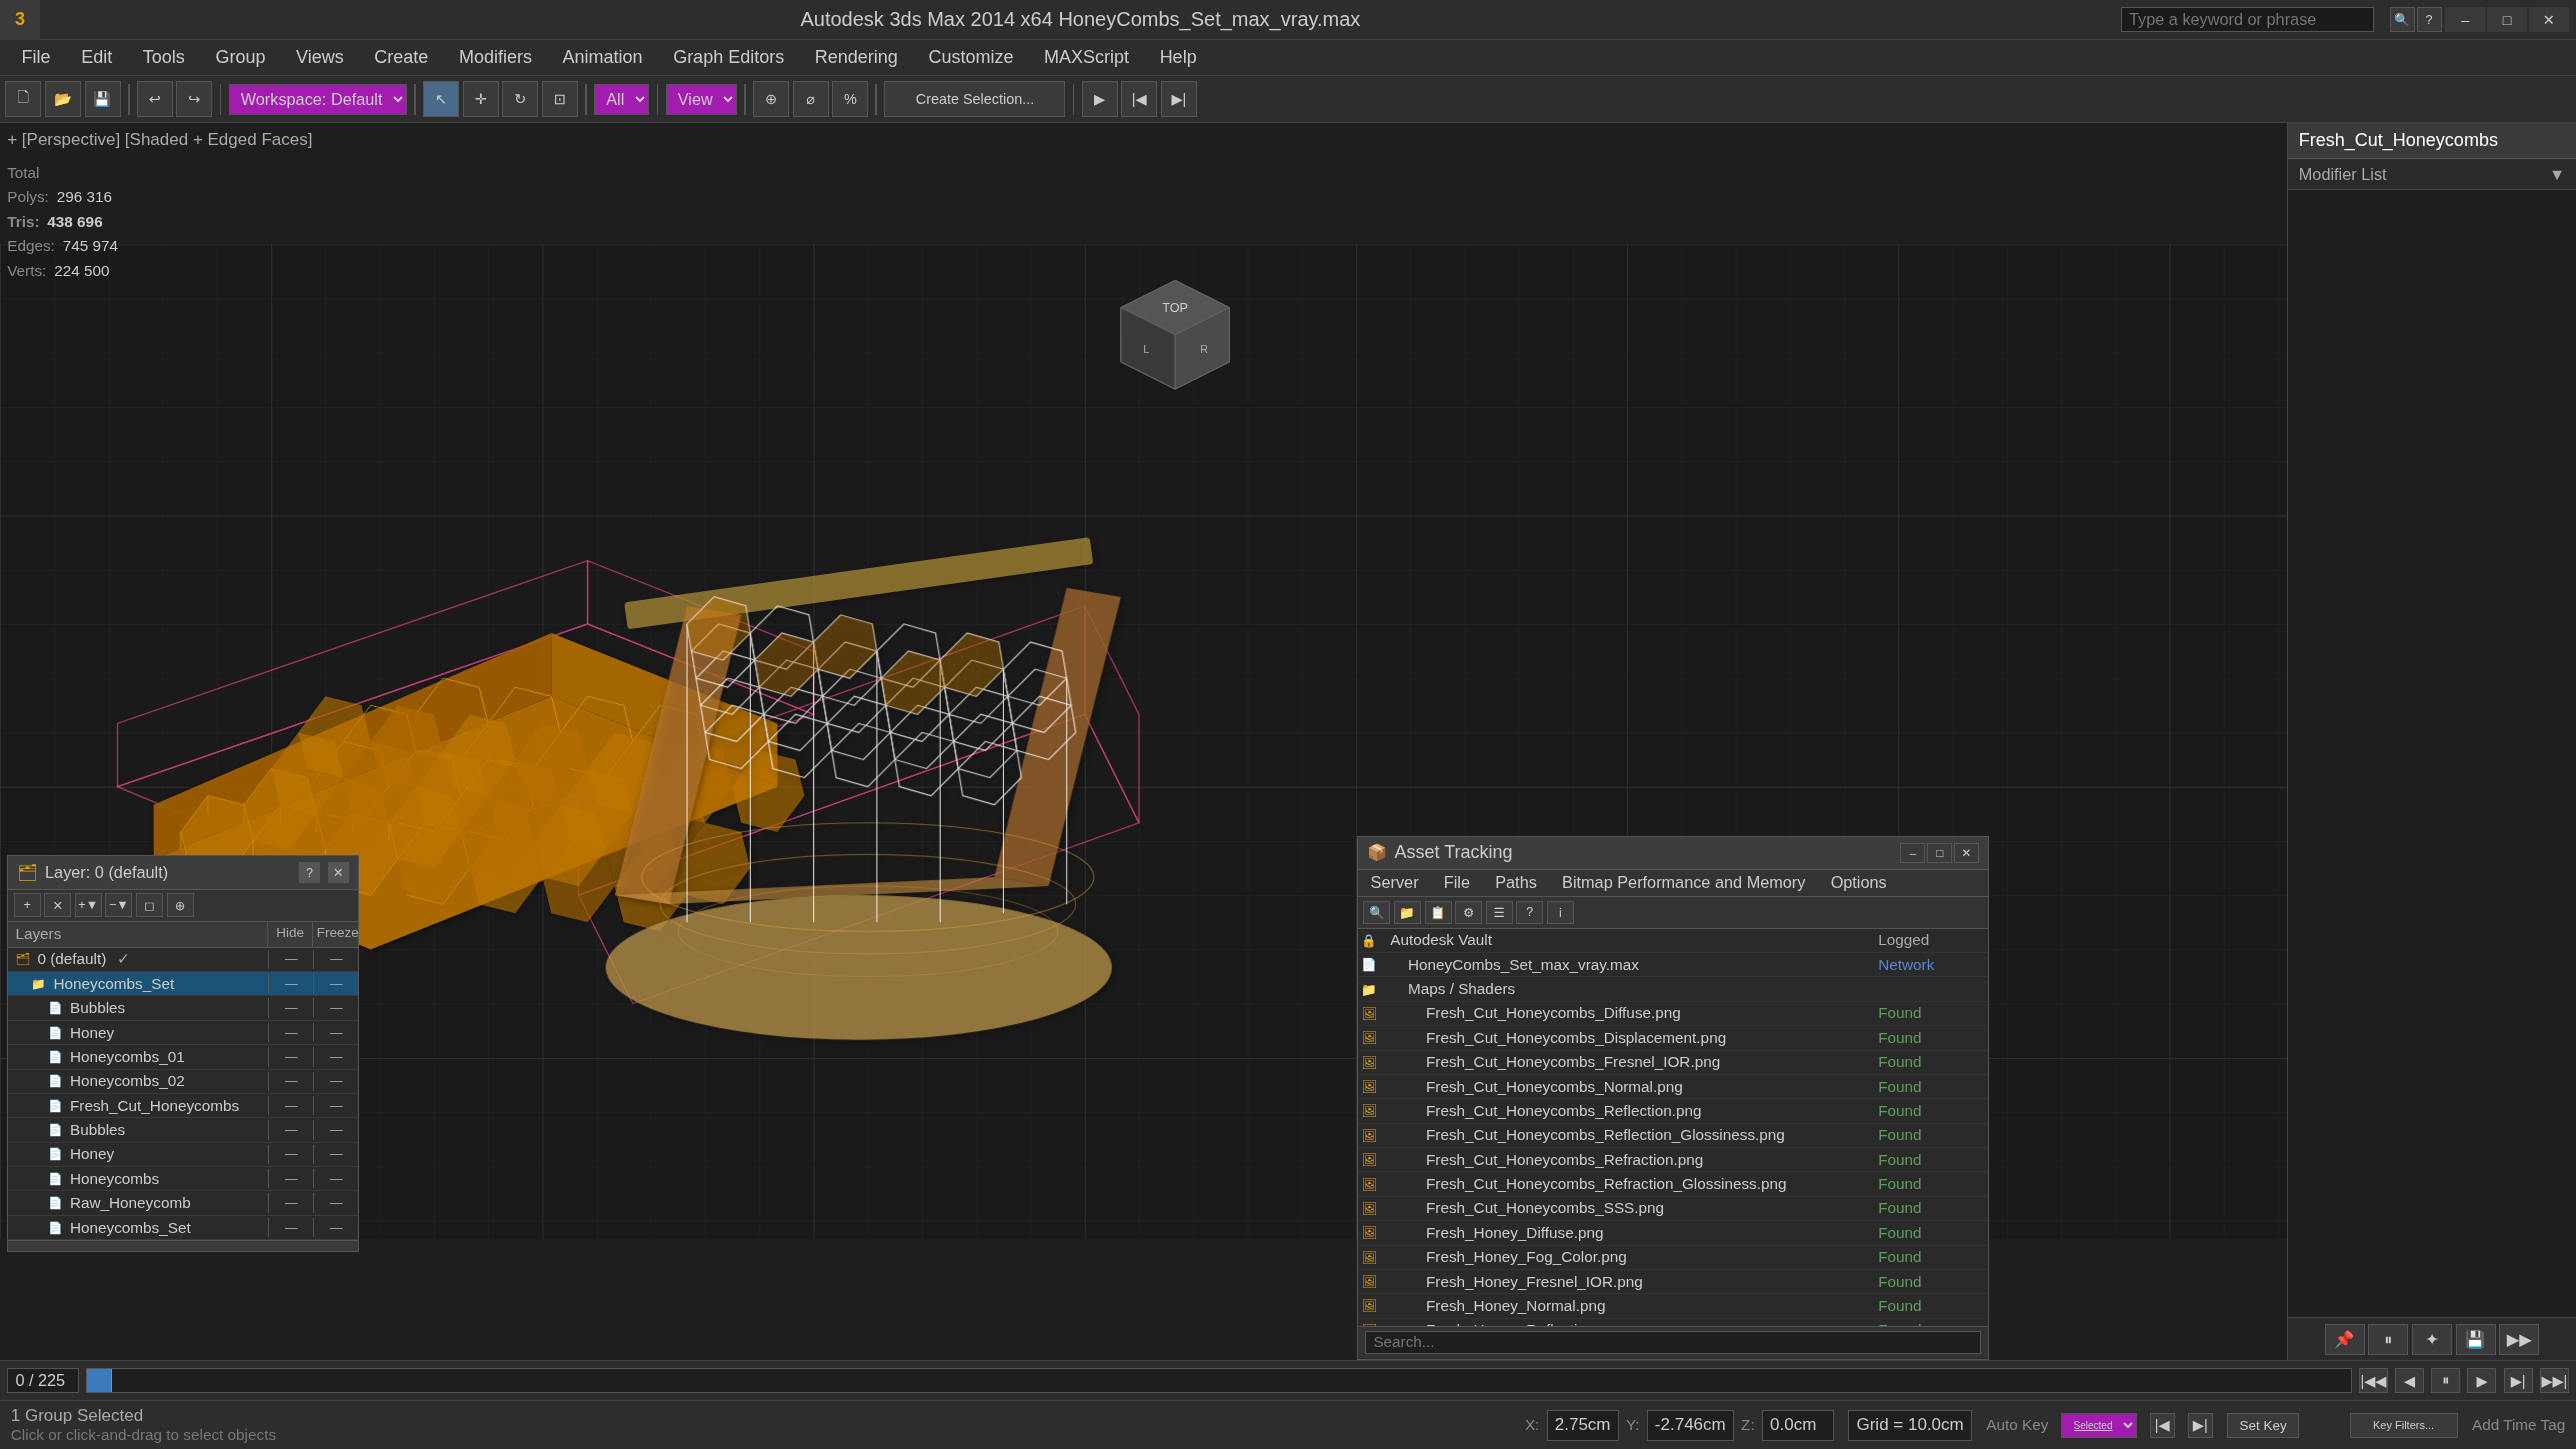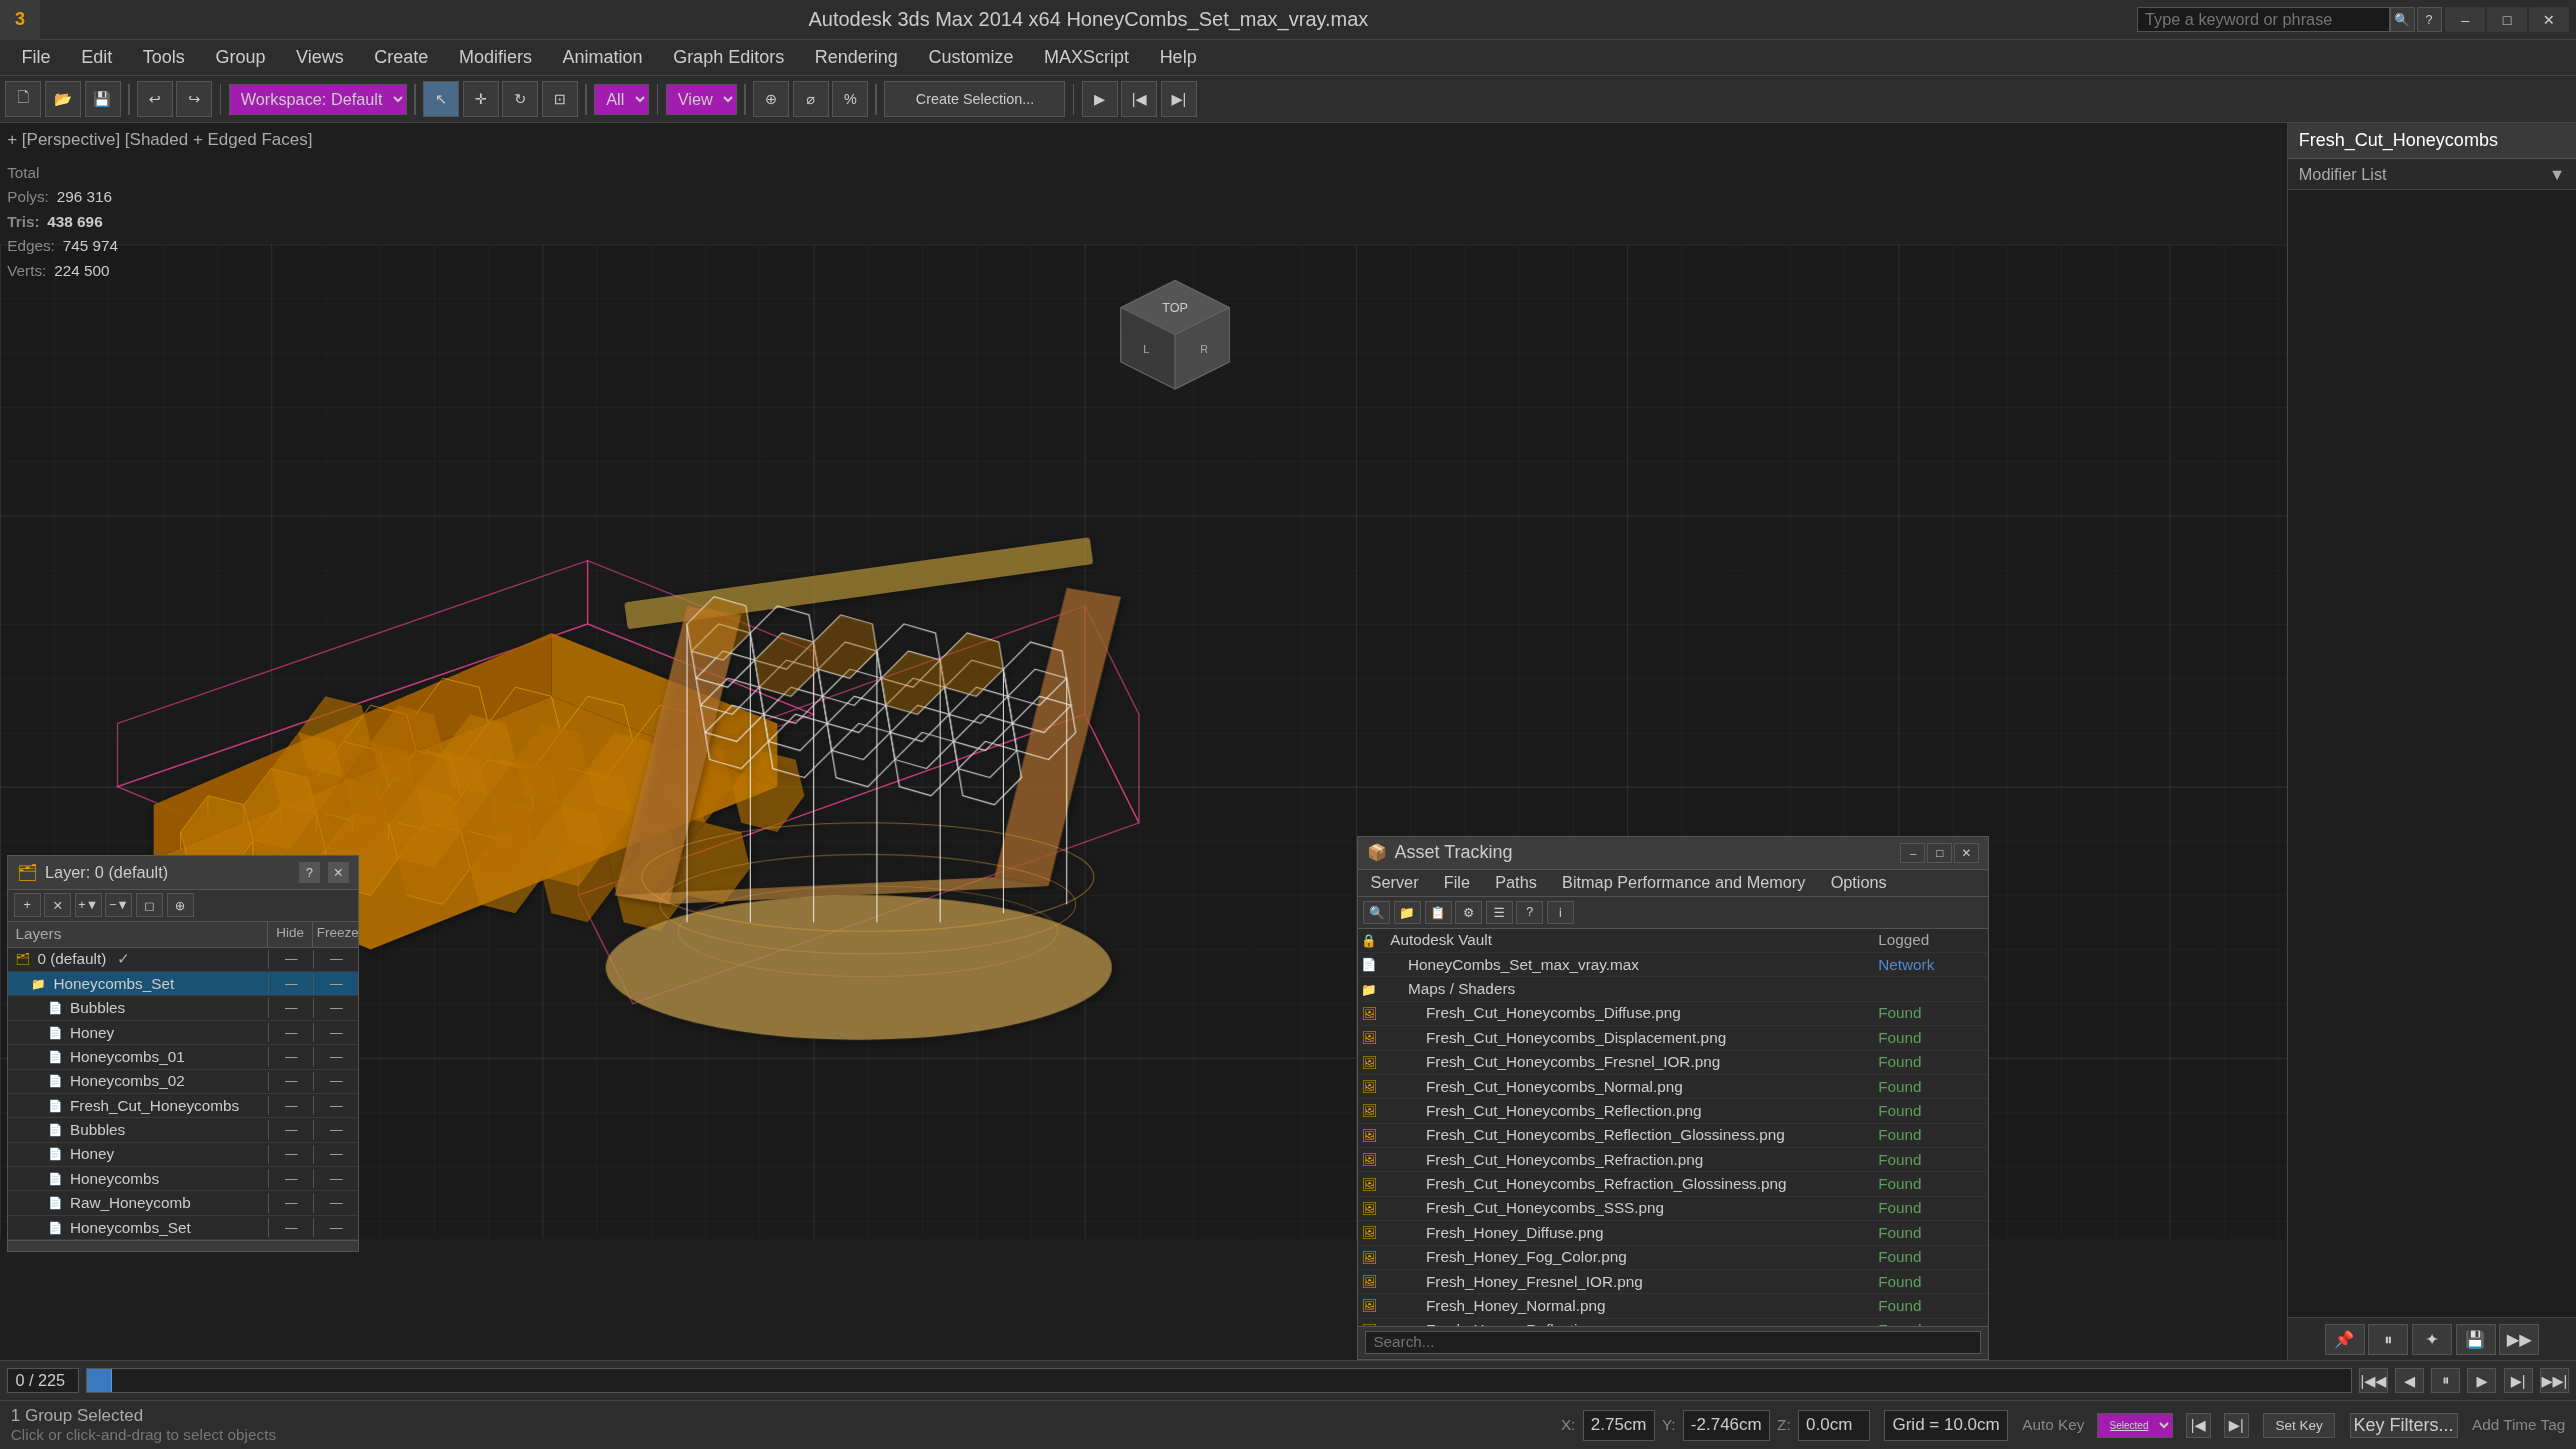--- a/index.html
+++ b/index.html
@@ -59,21 +59,21 @@
       justify-content: center;
     }
     #titlebar .search-box {
       width: 253px;
       height: 25px;
       background: #1a1a1a;
       border: 0.9px solid #555;
       color: #aaa;
       padding: 0 7.2px;
       font-size: 16.3px;
-      margin-right: 0;
+      margin-right: 16px;
     }
 
     
     #menubar {
       width: 100%;
       height: 36px;
       background: #2d2d2d;
       display: flex;
       align-items: center;
       border-bottom: 0.9px solid #444;
@@ -1158,16 +1158,16 @@
   <div class="status-field" style="min-width:108px;">Grid = 10.0cm</div>
   <div style="display:flex;align-items:center;gap:13px;">
     <span class="status-label">Auto Key</span>
     <select class="toolbar-dropdown" style="height:25px;font-size:10px;text-decoration:underline;">
       <option>Selected</option>
     </select>
     <button class="anim-btn" style="width:25px;">|◀</button>
     <button class="anim-btn" style="width:25px;">▶|</button>
   </div>
   <button class="toolbar-btn" style="height:25px;font-size:13.5px;width:72px;">Set Key</button>
-  <button class="toolbar-btn" style="height:25px;font-size:18px;width:108px;">Key Filters...</button>
+  <button class="toolbar-btn" style="height:25px;font-size:11px;width:108px;margin-left:36px;">Key Filters...</button>
   <span class="status-label">Add Time Tag</span>
 </div>
 
 
 </body></html>

